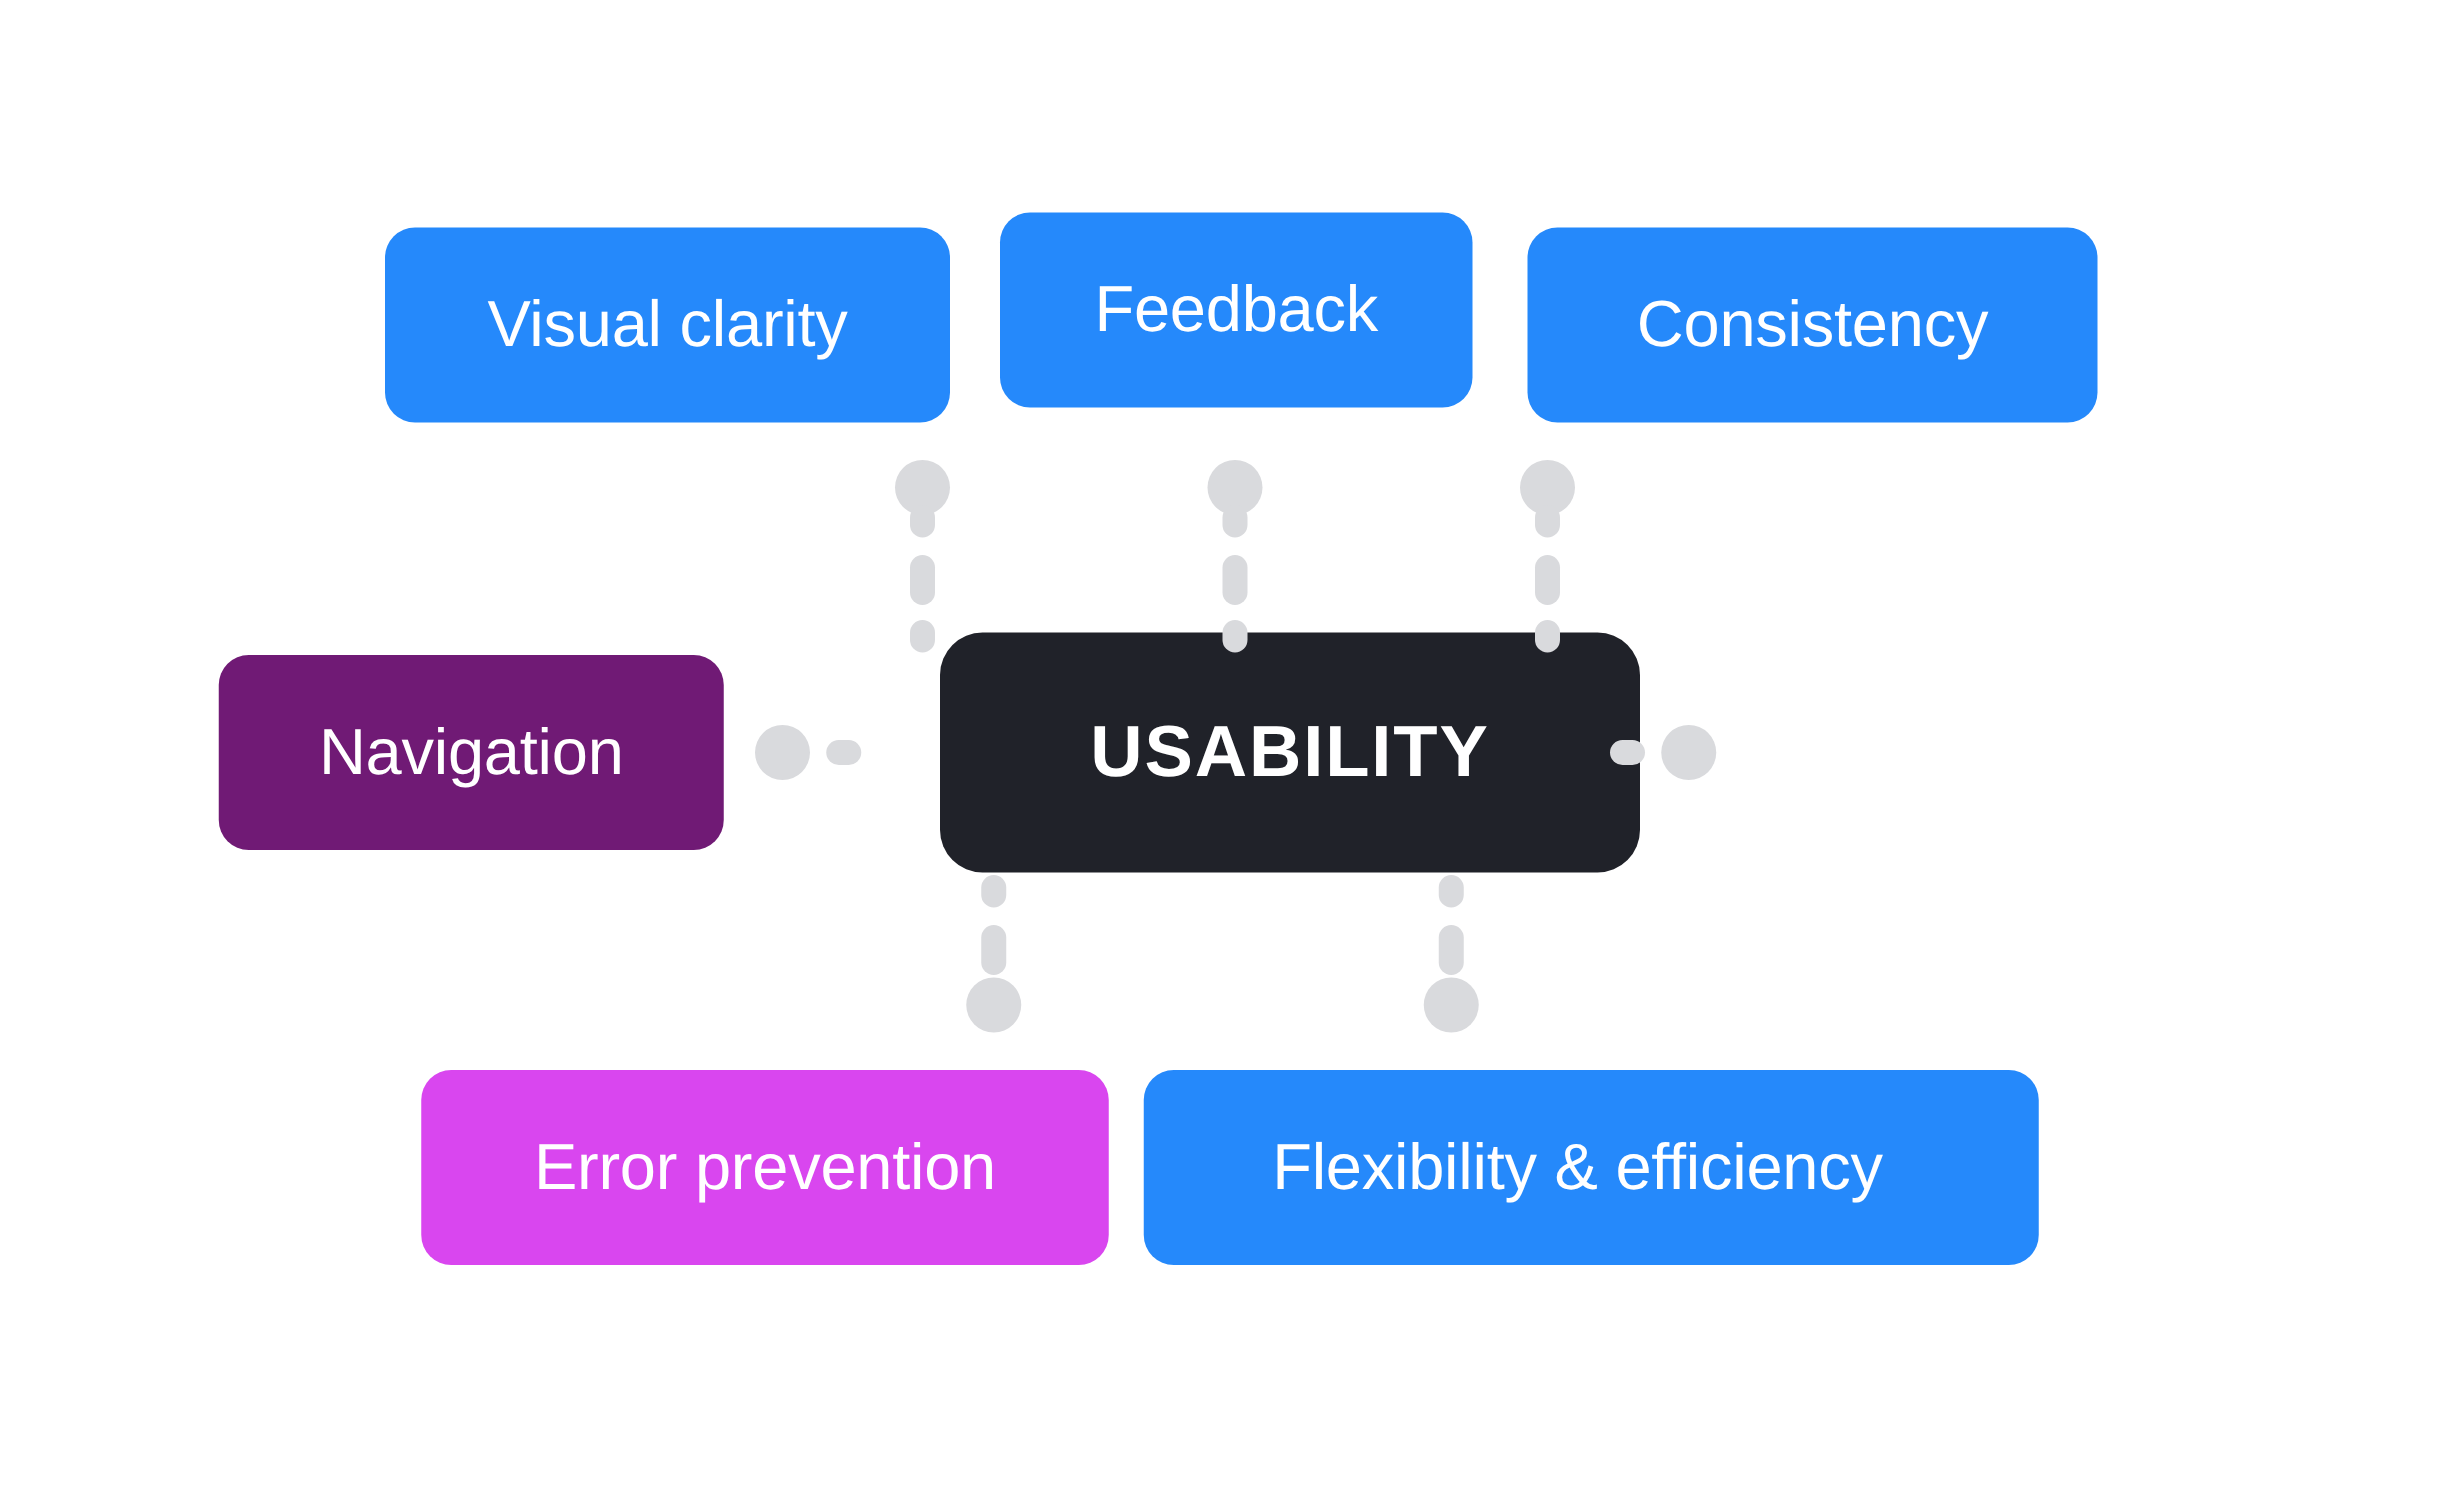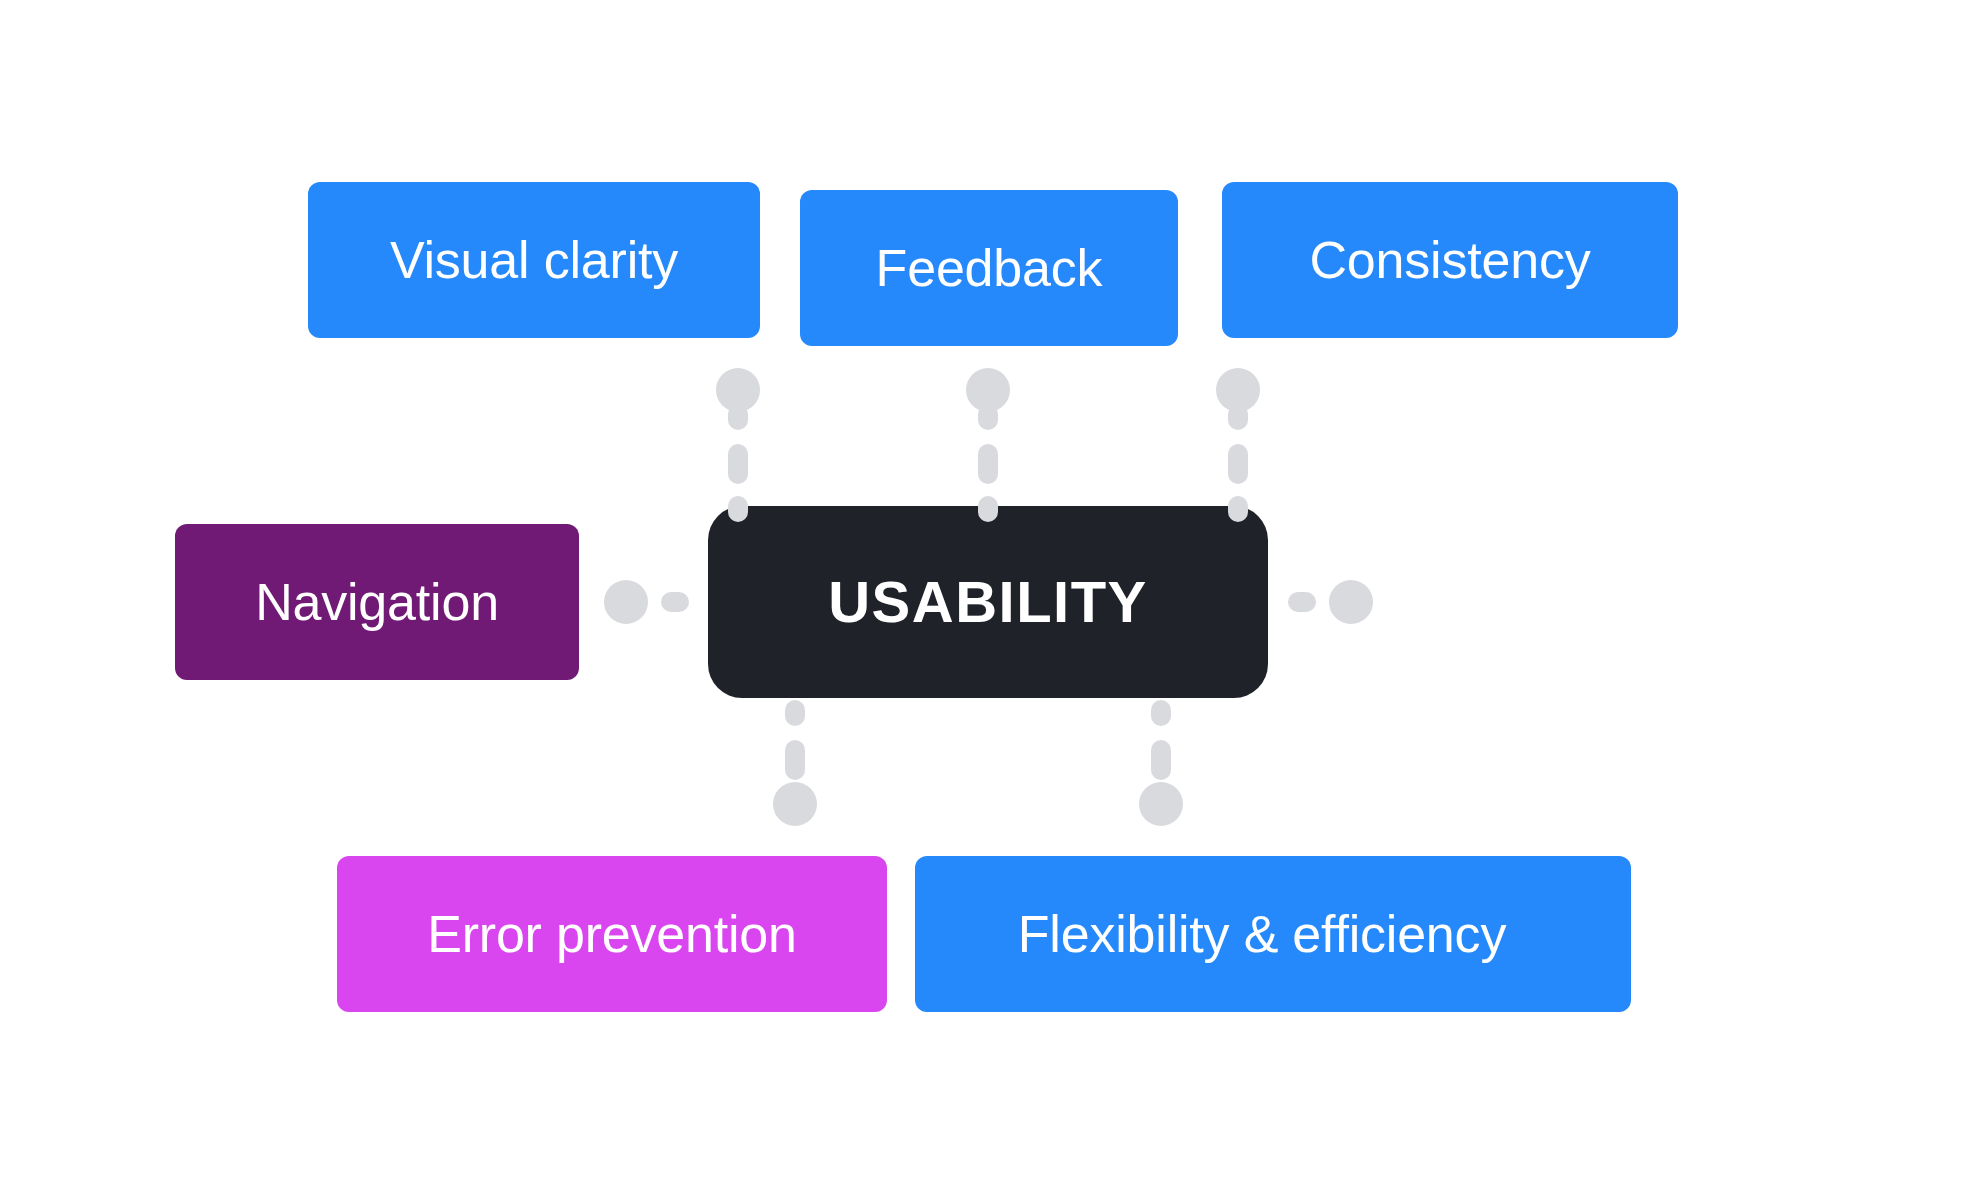--- a/index.html
+++ b/index.html
@@ -20,40 +20,41 @@
     overflow: hidden;
   }
 
   
   .node {
     position: absolute;
     box-sizing: border-box;
     display: flex;
     align-items: center;
     justify-content: center;
-    border-radius: 12px;
+    border-radius: 24px;
     text-align: center;
     line-height: 1;
     white-space: nowrap;
   }
   .node.branch {
     background: #2589fb;
     color: #ffffff;
     font-size: 52px;
     font-weight: 400;
     letter-spacing: -0.2px;
     padding: 0 34px;
   }
   .node.center {
     background: #202229;
     color: #ffffff;
     font-size: 58px;
     font-weight: 700;
     letter-spacing: 1.5px;
     border-radius: 34px;
+    margin-left: 44px;
   }
   .node-label { display: block; }
 
   
   .conn-dot {
     position: absolute;
     background: #d9dadd;
     border-radius: 50%;
   }
   .conn-dash {
@@ -65,21 +66,21 @@
 </style>
 </head>
 <body>
 
 <div id="canvas" style="background: rgb(255, 255, 255);">
 
   <div class="node branch" style="left: 308px; top: 182px; width: 452px; height: 156px; background: rgb(37, 137, 251); color: rgb(255, 255, 255);">
     <span class="node-label">Visual clarity</span>
   </div>
 
-  <div class="node branch" style="left: 800px; top: 190px; width: 378px; height: 156px; background: rgb(37, 137, 251); color: rgb(255, 255, 255);">
+  <div class="node branch" style="left: 800px; top: 170px; width: 378px; height: 156px; background: rgb(37, 137, 251); color: rgb(255, 255, 255);">
     <span class="node-label">Feedback</span>
   </div>
 
   <div class="node branch" style="left: 1210px; top: 182px; width: 456px; height: 156px; background: rgb(37, 137, 251); color: rgb(255, 255, 255); margin-left: 12px;">
     <span class="node-label">Consistency</span>
   </div>
 
   <div class="node branch" style="left: 175px; top: 524px; width: 404px; height: 156px; background: #701a75; color: rgb(255, 255, 255);">
     <span class="node-label">Navigation</span>
   </div>

